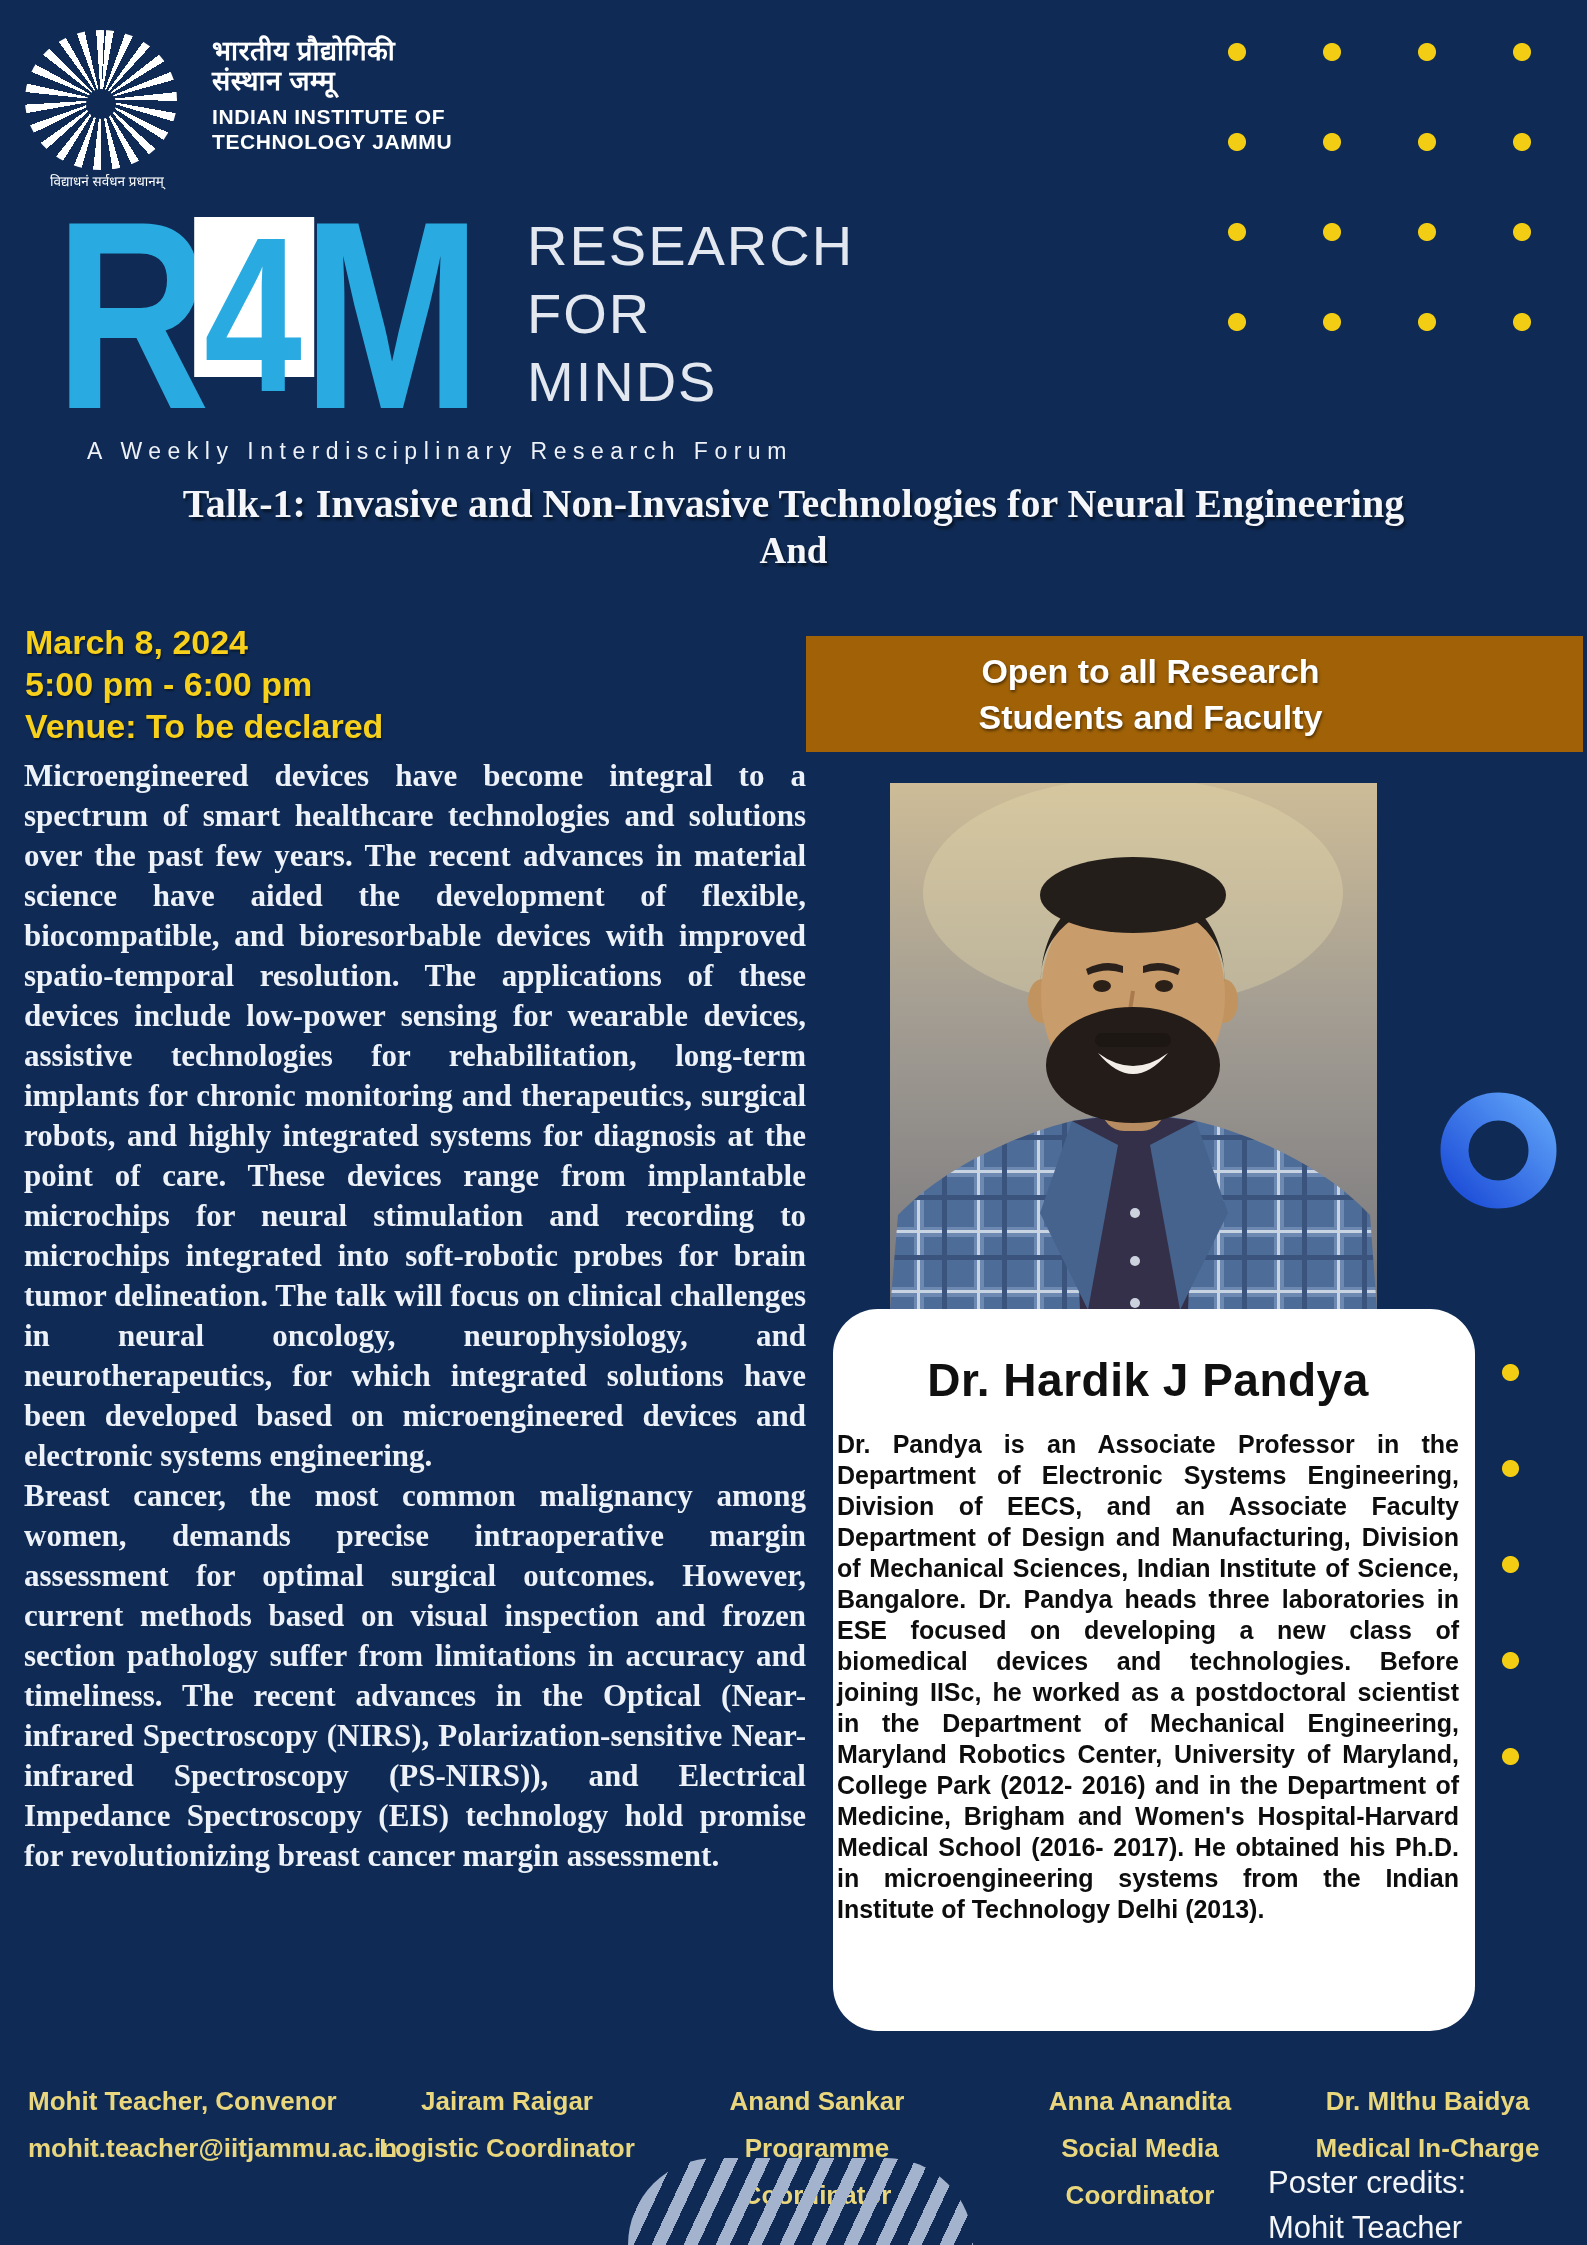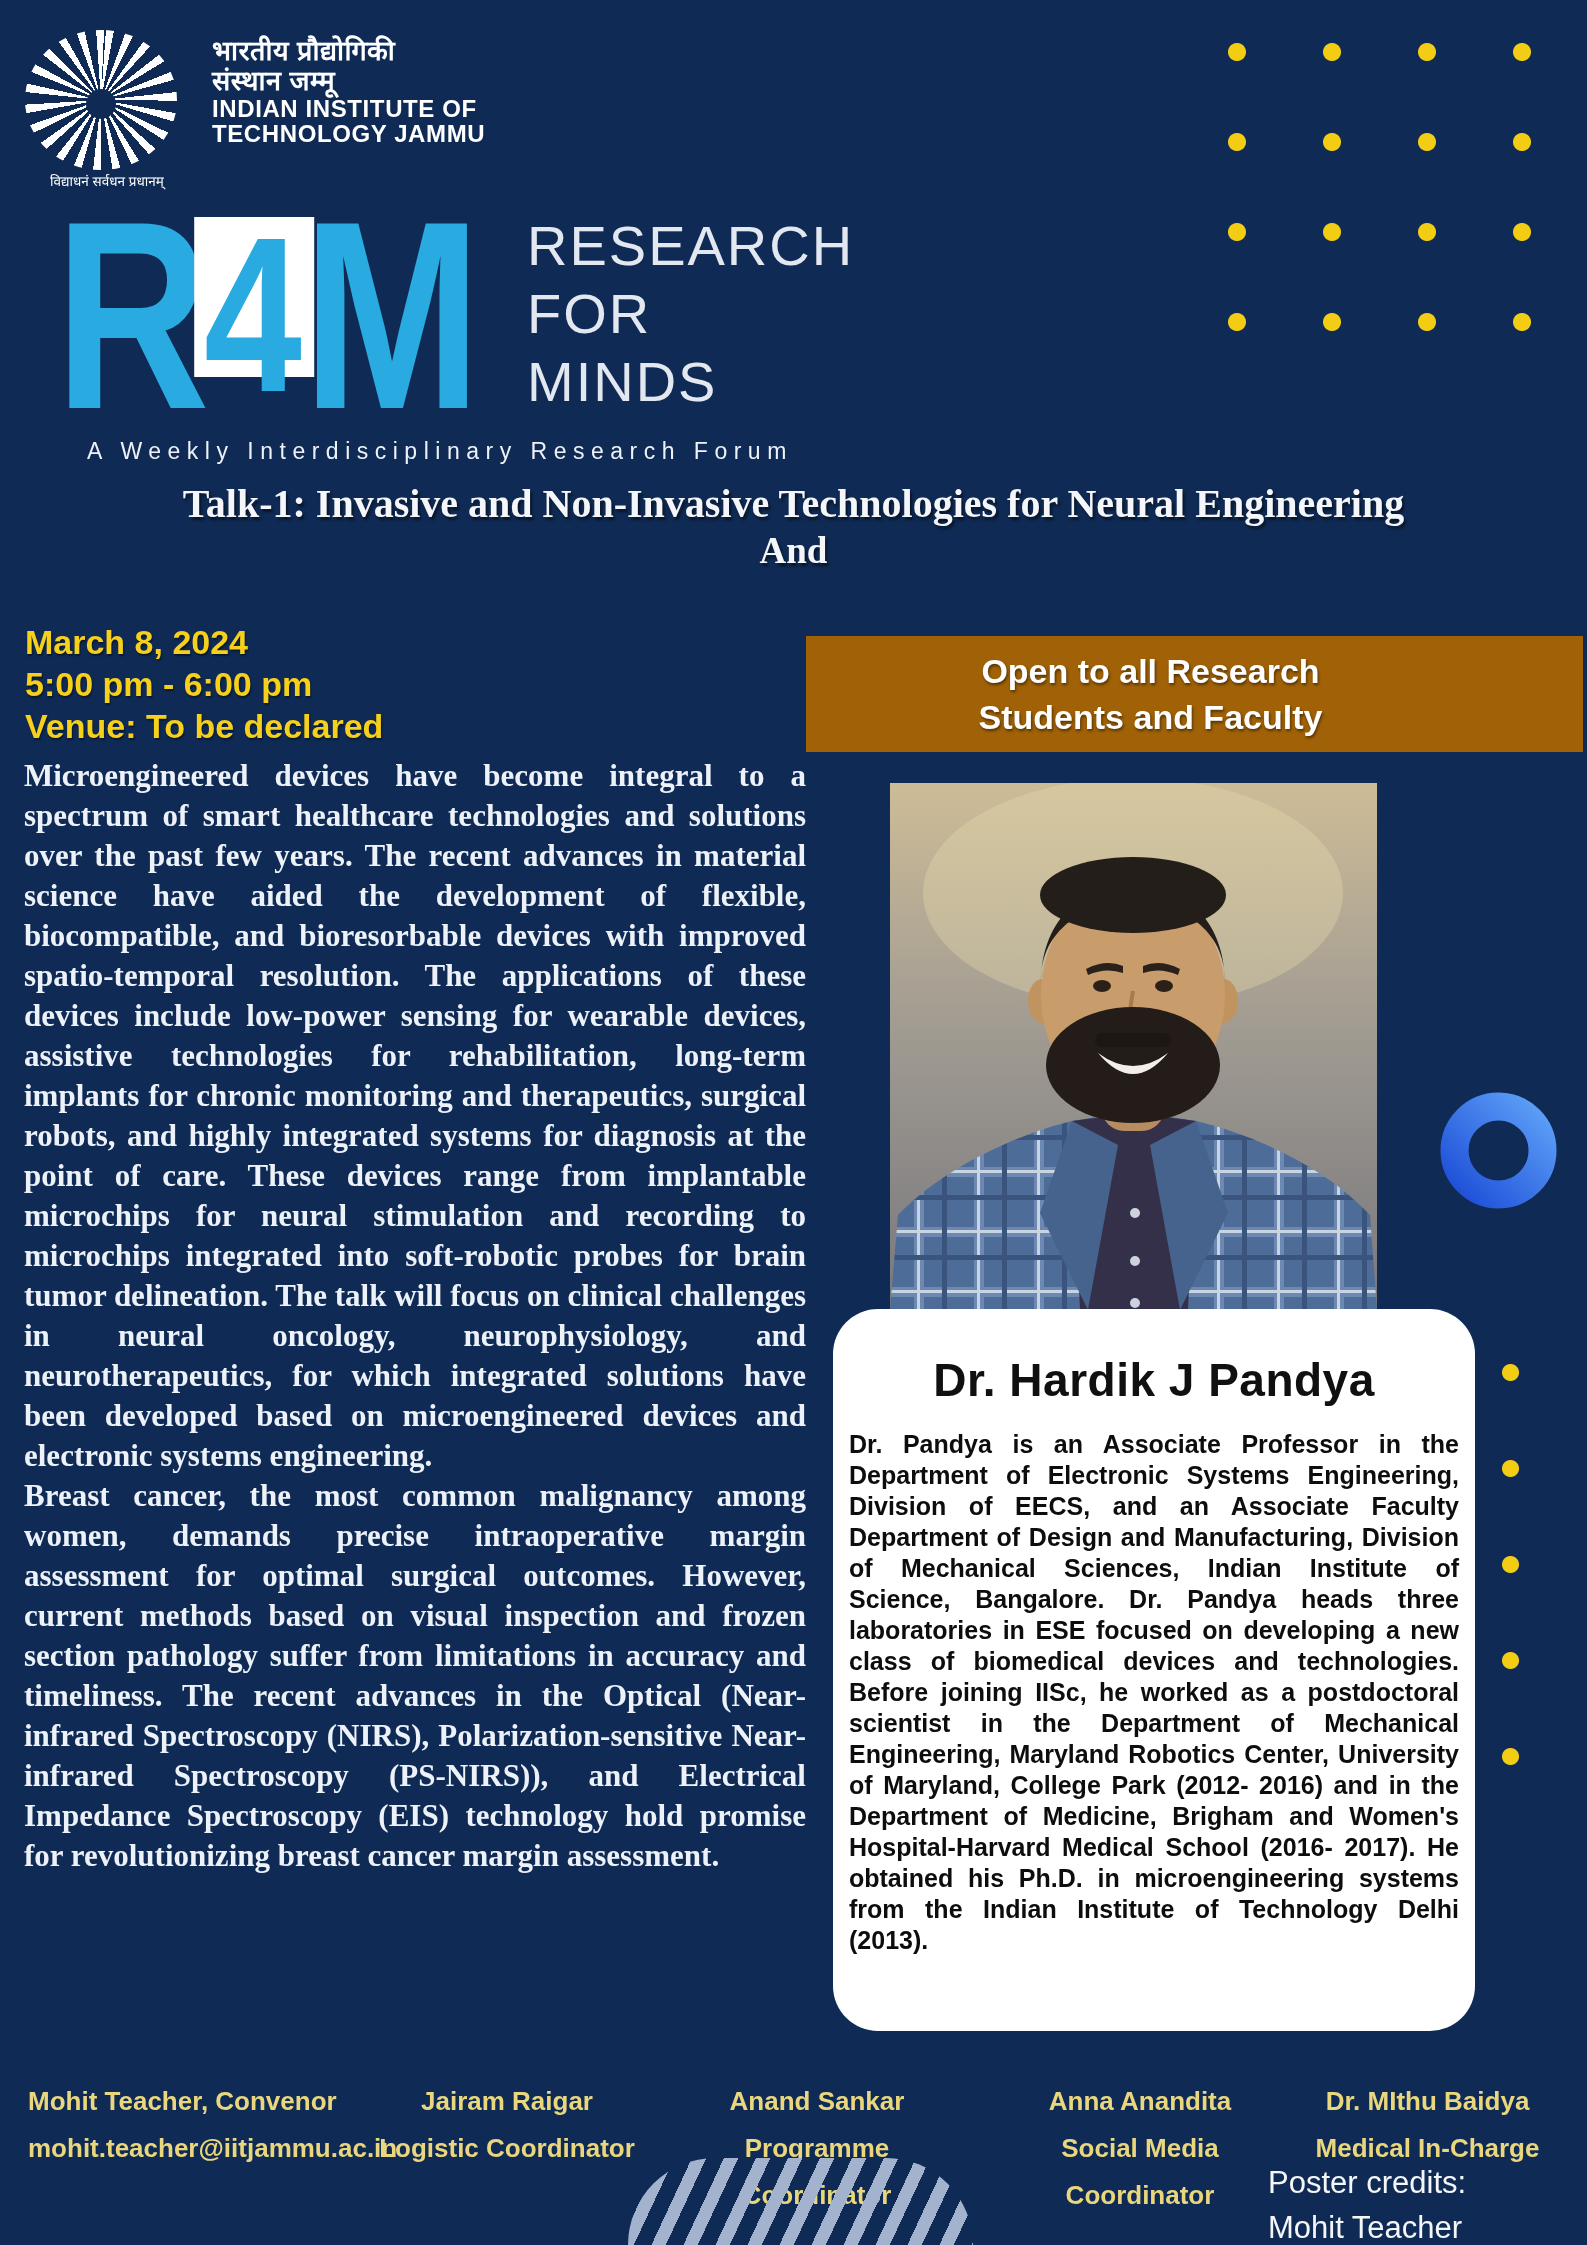--- a/index.html
+++ b/index.html
@@ -12,21 +12,21 @@
     position:absolute;left:25px;top:30px;width:152px;height:140px;border-radius:50%;
     background:repeating-conic-gradient(from 4deg,#ffffff 0deg 6.5deg,rgba(0,0,0,0) 6.5deg 16deg);
   }
   .starburst .hole{
     position:absolute;left:50%;top:53%;width:30px;height:30px;margin:-15px 0 0 -15px;
     border-radius:50%;background:#0f2b55;
   }
   .motto{position:absolute;left:50px;top:172px;width:130px;font-size:13.5px;font-weight:400;color:#fff;}
   .inst{position:absolute;left:212px;top:36px;line-height:1;}
   .inst .hi{font-size:27px;font-weight:700;line-height:30px;letter-spacing:.5px;}
-  .inst .en{font-size:24px;font-weight:800;line-height:25px;letter-spacing:.6px;margin-top:0;}
+  .inst .en{font-size:21px;font-weight:800;line-height:25px;letter-spacing:.6px;margin-top:8px;}
   
   .r4m{position:absolute;left:55px;top:217px;height:196px;display:flex;align-items:flex-start;
        transform:scaleX(.8);transform-origin:left top;}
   .r4m .ltr{font-size:268px;line-height:196px;font-weight:900;color:#29abe2;letter-spacing:-6px;}
   .r4m .mid{position:relative;width:150px;height:196px;margin:0 -14px;}
   .r4m .mid .white{position:absolute;left:0;top:0;width:150px;height:160px;background:#fff;}
   .r4m .mid .four{position:absolute;left:-6px;top:-12px;width:160px;text-align:center;
        font-size:220px;line-height:220px;font-weight:900;color:#29abe2;}
   .wordmark{position:absolute;left:527px;top:212px;color:#e3e8f0;font-weight:400;
        font-size:56px;line-height:68px;letter-spacing:2px;}
@@ -48,21 +48,21 @@
   .audience div{font-size:34px;font-weight:700;line-height:46px;color:#fff;
        text-shadow:1px 2px 3px rgba(0,0,0,.5);}
   
   .abstract{position:absolute;left:24px;top:756px;width:782px;
        font-family:"Liberation Serif",serif;font-size:31px;line-height:40px;
        color:#edf1f8;text-align:justify;}
   .abstract p{margin:0;font-weight:bold;}
   
   .photo{position:absolute;left:890px;top:783px;width:487px;height:527px;}
   .card{position:absolute;left:833px;top:1309px;width:642px;height:722px;background:#fff;
-       border-radius:45px;color:#141414;box-sizing:border-box;padding:44px 16px 0 16px;}
+       border-radius:45px;color:#141414;box-sizing:border-box;padding:44px 16px 0 4px;}
   .card .name{text-align:center;font-size:46px;font-weight:800;letter-spacing:.5px;color:#101010;}
   .card .bio{margin-top:22px;font-size:25px;line-height:31px;font-weight:700;
        text-align:justify;color:#0d0d0d;}
   
   .dots-grid{position:absolute;left:1228px;top:43px;width:303px;height:288px;
        background-image:radial-gradient(circle at 9px 9px,#f2cd13 0 8.5px,rgba(0,0,0,0) 9.5px);
        background-size:95px 90px;}
   .dots-col{position:absolute;left:1502px;top:1364px;width:17px;height:401px;
        background-image:radial-gradient(circle at 8.5px 8.5px,#f2cd13 0 8px,rgba(0,0,0,0) 9px);
        background-size:17px 96px;}

